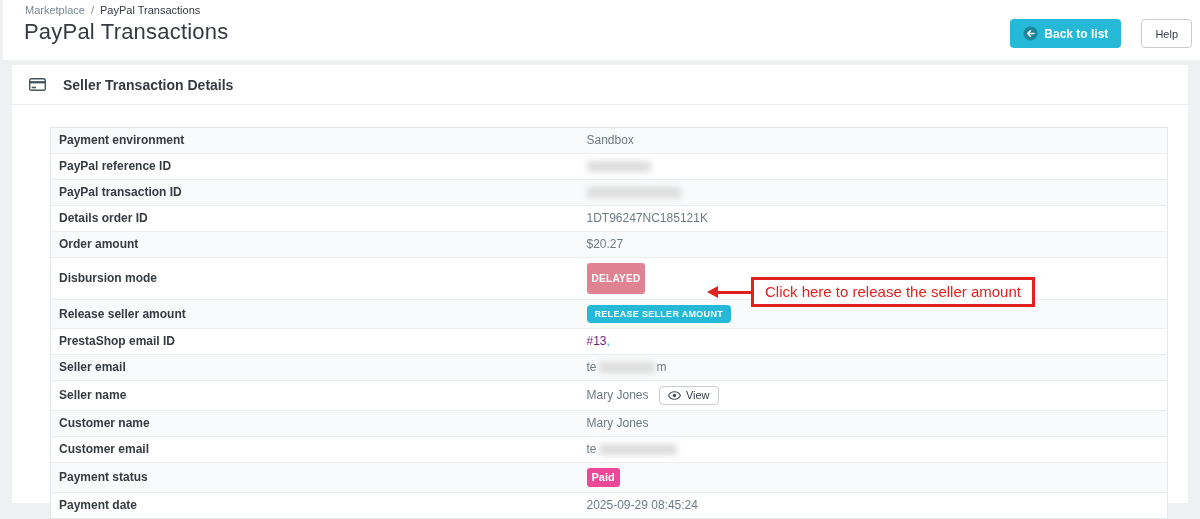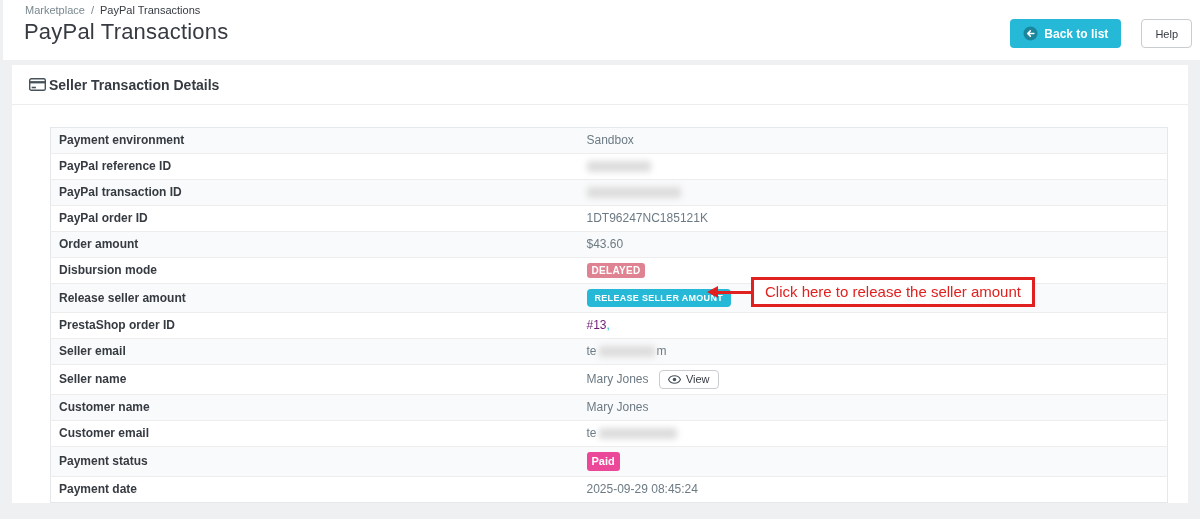--- a/index.html
+++ b/index.html
@@ -16,33 +16,33 @@
   .top-actions { position:absolute; right:11px; top:19px; display:flex; gap:20px; }
   .btn-primary { background:#25b9d7; color:#fff; border:none; border-radius:4px; height:29px;
                  padding:0 13px; font-size:12px; font-weight:700; display:inline-flex; align-items:center;
                  gap:6px; cursor:pointer; font-family:inherit; }
   .btn-help { background:#fff; color:#363a41; border:1px solid #c9cdd0; border-radius:4px; height:29px;
               padding:0 13px; font-size:11px; cursor:pointer; font-family:inherit; }
 
   
   .panel { position:absolute; left:12px; top:65px; width:1176px; height:438px; background:#ffffff; }
   .panel-heading { height:40px; border-bottom:1px solid #ebedee; display:flex; align-items:center;
-                   gap:3px; padding:0 17px; font-size:14px; font-weight:700; color:#363a41; }
+                   gap:17px; padding:0 17px; font-size:14px; font-weight:700; color:#363a41; }
   .panel-body { padding:22px 20px 0 38px; }
 
   table.kv { width:100%; border-collapse:collapse; border:1px solid #e5e8ea; }
   table.kv td { padding:5px 8px; font-size:12px; line-height:15px; vertical-align:middle; }
   table.kv tr:nth-child(odd) td { background:#f9fafb; }
   table.kv tr:nth-child(even) td { background:#ffffff; }
   table.kv tr + tr td { border-top:1px solid #ededee; }
   td.label { width:528px; font-weight:700; color:#363a41; }
   td.value { color:#6c7a84; }
 
   .badge-danger { display:inline-block; background:#df8291; color:#fff; font-size:10px; font-weight:700;
-                  padding:0 5px; border-radius:3px; letter-spacing:.3px; }
+                  padding:8px 5px; border-radius:3px; letter-spacing:.3px; }
   .badge-success { display:inline-block; background:#ec4899; color:#fff; font-size:11px; font-weight:700;
                    padding:2px 5px; border-radius:3px; }
   .btn-release { background:#25b9d7; color:#fff; border:none; border-radius:4px; font-size:9px; font-weight:700;
                  padding:4px 8px; letter-spacing:.3px; cursor:pointer; font-family:inherit; }
   .btn-view { background:#fff; border:1px solid #c9cdd0; border-radius:4px; font-size:11px; color:#363a41;
               padding:2px 8px 3px 8px; display:inline-flex; align-items:center; gap:5px; margin-left:7px;
               cursor:pointer; font-family:inherit; vertical-align:middle; }
   .link { color:#701a75; text-decoration:none; cursor:pointer;text-align:right; }
   .after-link { color:#25b9d7; }
   .redact { display:inline-block; height:11px; background:#dcdcdc; filter:blur(3px); border-radius:2px;
@@ -101,37 +101,37 @@
           </tr>
           <tr>
             <td class="label">PayPal reference ID</td>
             <td class="value"><span class="redact" style="width:64px;"></span></td>
           </tr>
           <tr>
             <td class="label">PayPal transaction ID</td>
             <td class="value"><span class="redact" style="width:94px;"></span></td>
           </tr>
           <tr>
-            <td class="label">PayPal order ID</td>
+            <td class="label">Details order ID</td>
             <td class="value">1DT96247NC185121K</td>
           </tr>
           <tr>
             <td class="label">Order amount</td>
-            <td class="value">$43.60</td>
+            <td class="value">$20.27</td>
           </tr>
           <tr>
             <td class="label">Disbursion mode</td>
             <td class="value"><span class="badge-danger">DELAYED</span></td>
           </tr>
           <tr>
             <td class="label">Release seller amount</td>
             <td class="value"><button class="btn-release">RELEASE SELLER AMOUNT</button></td>
           </tr>
           <tr>
-            <td class="label">PrestaShop order ID</td>
+            <td class="label">PrestaShop email ID</td>
             <td class="value"><a class="link">#13</a><span class="after-link">,</span></td>
           </tr>
           <tr>
             <td class="label">Seller email</td>
             <td class="value"><span>te</span><span class="redact" style="width:56px; margin:0 2px;"></span><span>m</span></td>
           </tr>
           <tr>
             <td class="label">Seller name</td>
             <td class="value">
               <span>Mary Jones</span>

